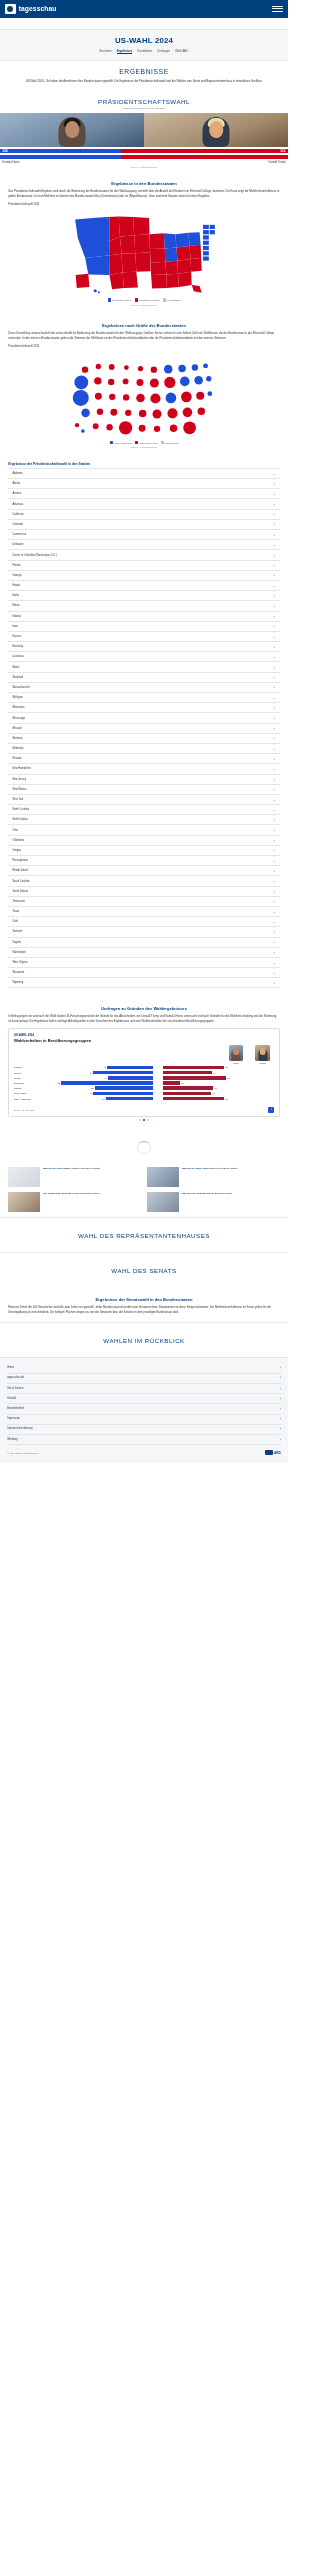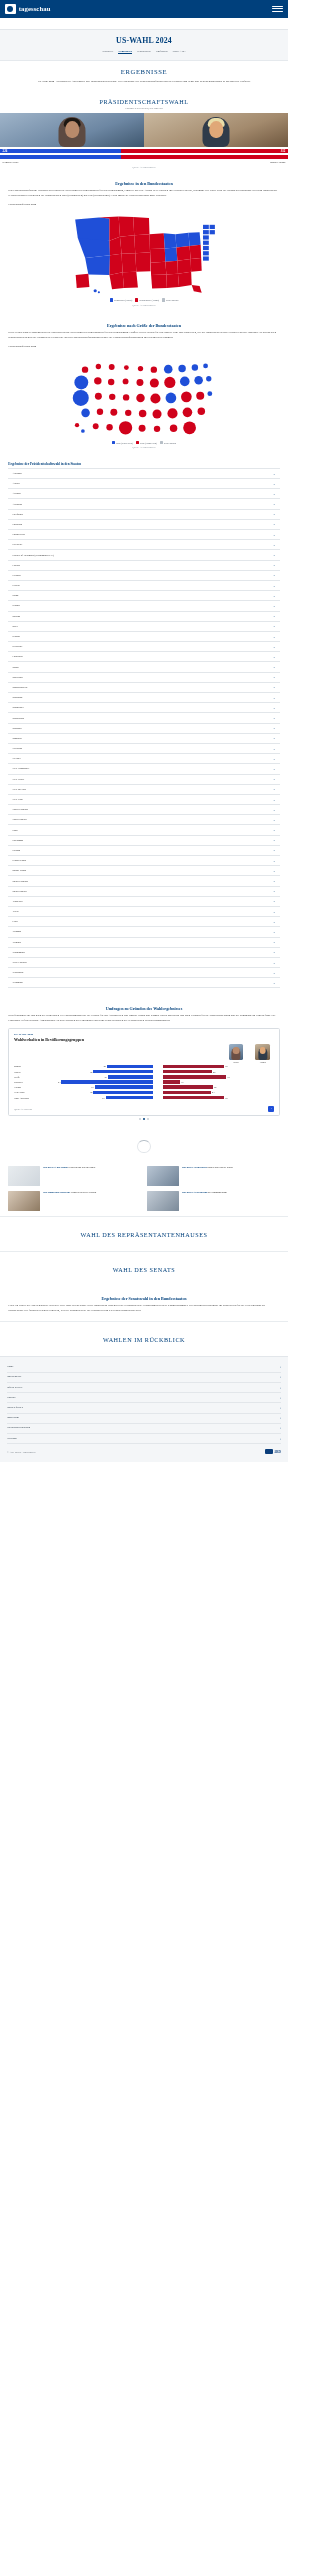--- a/index.html
+++ b/index.html
@@ -4,21 +4,21 @@
 <style>
   * { box-sizing: border-box; margin: 0; padding: 0; }
   body {
     font-family: "Liberation Sans", sans-serif;
     background: #ffffff;
     color: #1a1a1a;
     width: 311px;
     margin: 0 auto;
     -webkit-font-smoothing: antialiased;
   }
-  .page { width: 288px; position: relative; font-family: Liberation Serif, serif; }
+  .page { width: 288px; position: relative; }
 
   
   .topbar {
     background: #00407c;
     height: 17.6px;
     display: flex;
     align-items: center;
     justify-content: space-between;
     padding: 0 5.2px;
   }

